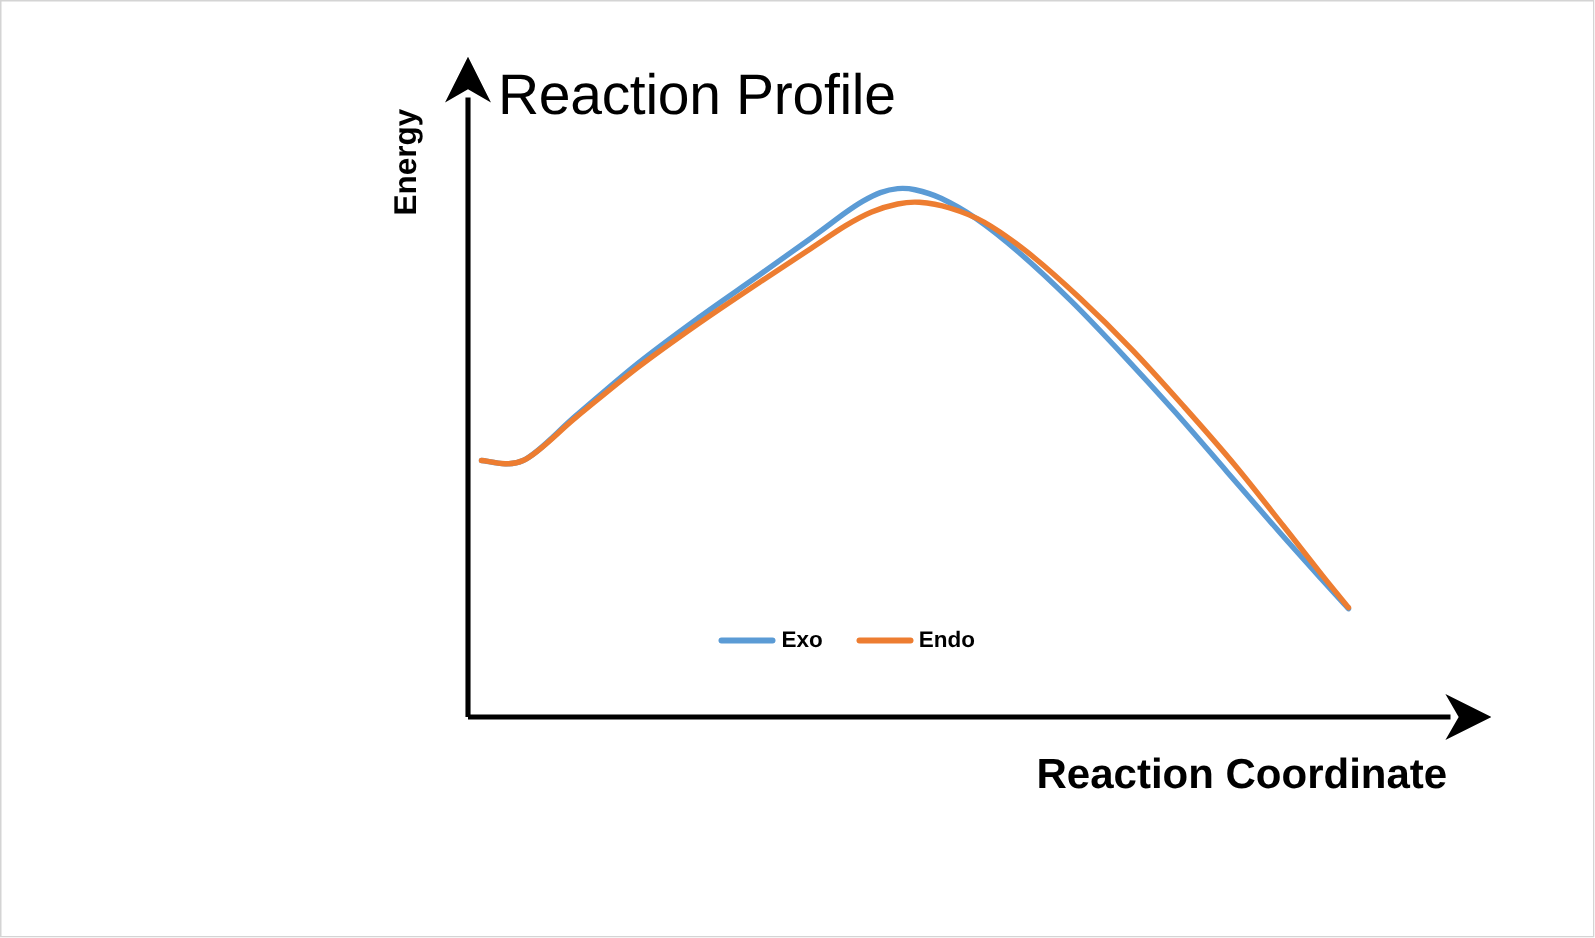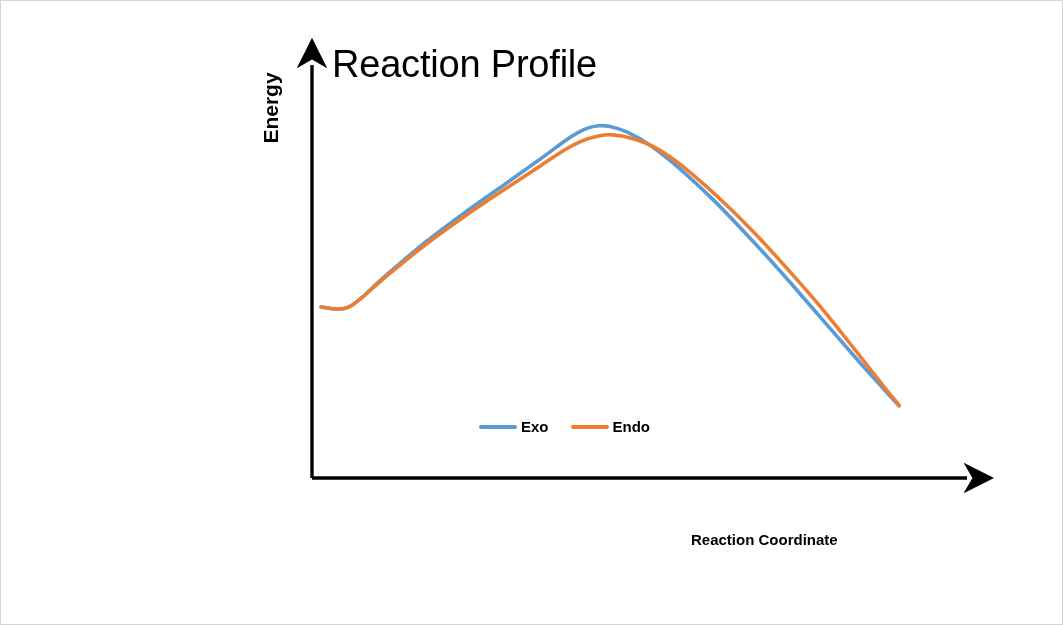--- a/index.html
+++ b/index.html
@@ -46,25 +46,24 @@
     font-weight: bold;
     color: #000000;
     transform: rotate(-90deg);
     transform-origin: center center;
     white-space: nowrap;
   }
   .x-axis-label {
     position: absolute;
     left: 690px;
     top: 499px;
-    font-size: 15px;
+    font-size: 28px;
     font-weight: bold;
     color: #000000;
     white-space: nowrap;
-    margin-top: 31px;
   }
   .legend {
     position: absolute;
     left: 478px;
     top: 418px;
     display: flex;
     flex-direction: row;
     align-items: center;
     gap: 22px;
   }

